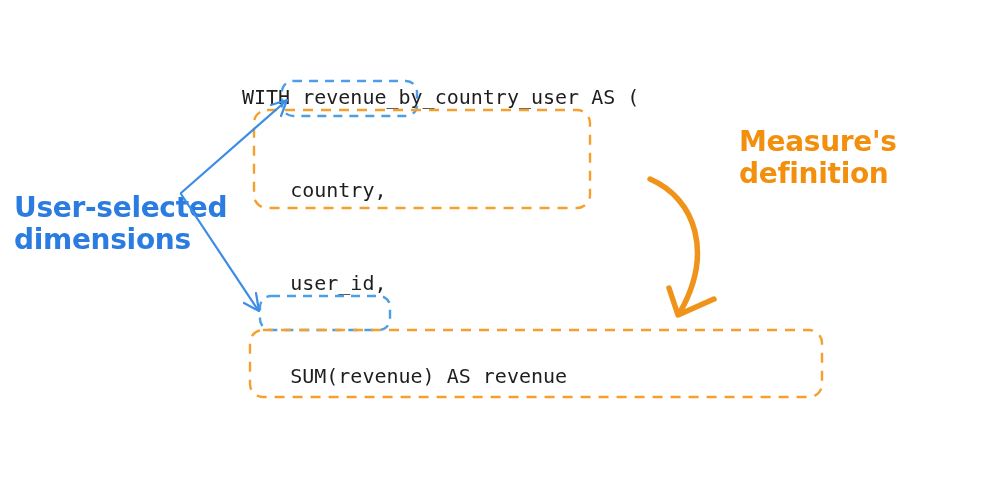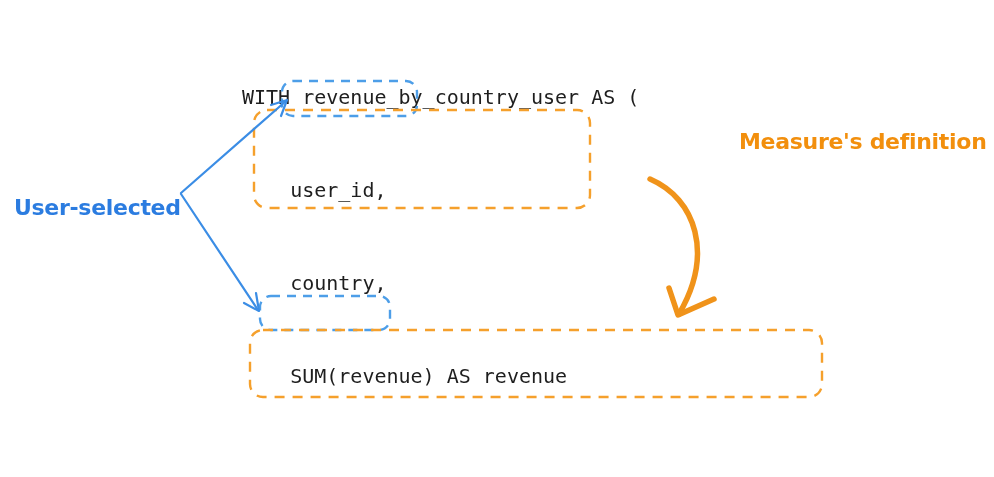--- a/index.html
+++ b/index.html
@@ -16,21 +16,21 @@
     font-family:"DejaVu Sans Mono",monospace;
     font-size:20px;line-height:31px;
     color:#1e1e1e;
     white-space:pre;
   }
   .code-line{height:31px;}
   
   .label{
     position:absolute;
     font-weight:700;
-    font-size:22px;line-height:32px;
+    font-size:28px;line-height:32px;
     letter-spacing:-0.3px;
   }
   .label-blue{left:14px;top:176px;color:#2b7ce0;margin-top:16px;}
   .label-orange{left:739px;top:126px;color:#f28f0d;}
   
   .overlay{
     position:absolute;left:0;top:0;width:994px;height:477px;
     pointer-events:none;
   }
   .blue-box{fill:none;stroke:#4d9ee8;stroke-width:2.4;stroke-dasharray:9 7;}
@@ -38,36 +38,37 @@
   .blue-arrow{fill:none;stroke:#3b8de5;stroke-width:2.2;stroke-linecap:round;stroke-linejoin:round;}
   .orange-arrow{fill:none;stroke:#f0931a;stroke-width:5.5;stroke-linecap:round;stroke-linejoin:round;}
 </style>
 </head>
 <body>
 
 <div class="canvas">
 
   <div class="code">
     <div class="code-line">WITH revenue_by_country_user AS (</div>
+    <div class="code-line">    country,</div>
     <div class="code-line">    user_id,</div>
-    <div class="code-line">    country,</div>
     <div class="code-line">    SUM(revenue) AS revenue</div>
     
     
     
     
     
     
     
     
     
   </div>
 
   <div class="label label-blue">
     <div>User-selected</div>
+    <div>dimensions</div>
   </div>
 
   <div class="label label-orange">
     <div>Measure's definition</div>
   </div>
 
   <svg class="overlay" viewBox="0 0 994 477" xmlns="http://www.w3.org/2000/svg">
 
     <rect class="blue-box" x="282" y="81" width="135" height="35" rx="11"></rect>
     <rect class="blue-box" x="260" y="296" width="130" height="34" rx="11"></rect>

